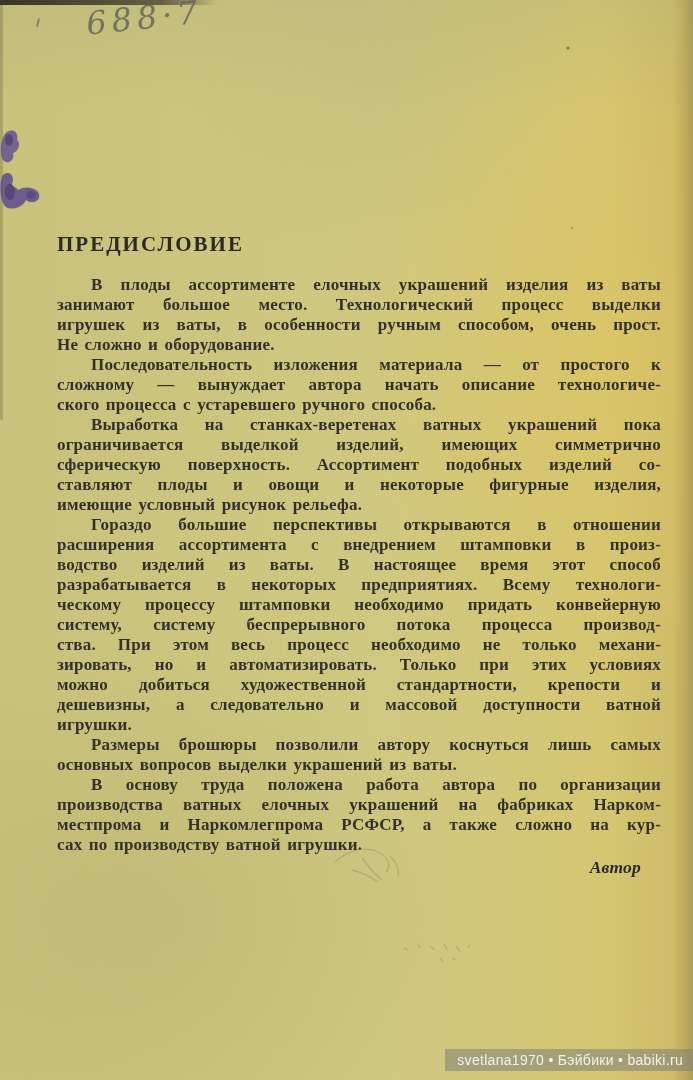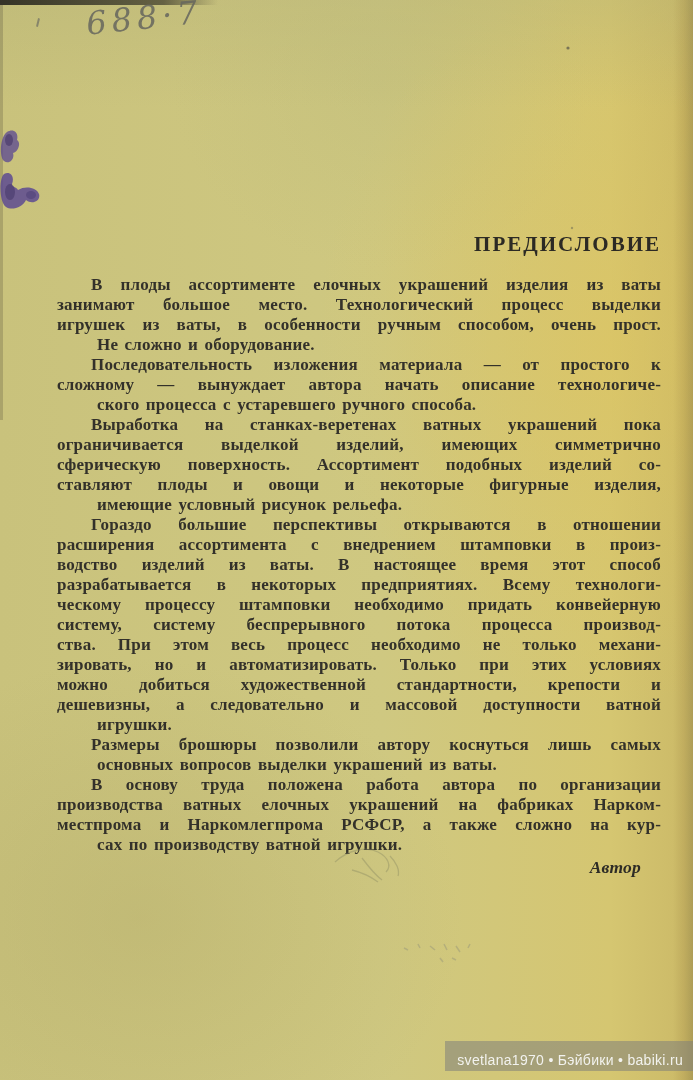--- a/index.html
+++ b/index.html
@@ -22,40 +22,40 @@
   .catalog-number{
     position:absolute;left:86px;top:-2px;width:130px;
     font-family:"DejaVu Serif", serif;font-style:italic;font-size:32px;
     color:#66665e;letter-spacing:5px;transform:rotate(-6deg);opacity:.85;
   }
   .pencil-mark{position:absolute;left:37px;top:18px;width:2px;height:9px;border-radius:2px;
     background:#6e6e64;transform:rotate(14deg);opacity:.7;}
   .ink-blob{position:absolute;left:0;top:128px;}
   .title{
     position:absolute;left:57px;top:232px;width:604px;margin:0;
-    text-align:right;font-size:21px;font-weight:bold;letter-spacing:2px;color:#2c2a24;
+    text-align:left;font-size:21px;font-weight:bold;letter-spacing:2px;color:#2c2a24;
   }
   .text-block{
     position:absolute;left:57px;top:275px;width:604px;
     font-size:17px;font-weight:bold;line-height:20px;color:#33312a;
     letter-spacing:.2px;word-spacing:2px;
   }
   .line{text-align:justify;text-align-last:justify;}
   .line.first{text-indent:34px;}
-  .line.last{text-align-last:left;margin-left:40px;}
+  .line.last{text-align-last:left;}
   .signature{
     text-align:center;text-align-last:right;font-style:italic;
     padding-right:20px;margin-top:2px;font-size:17.5px;color:#2e2c26;
   }
   .overlay{position:absolute;left:0;top:0;pointer-events:none;}
   .watermark{
     position:absolute;right:0;bottom:9px;height:22px;line-height:22px;
     background:rgba(128,128,122,.55);color:#f2f2ee;
     font-family:"Liberation Sans", sans-serif;font-size:14px;letter-spacing:.3px;
-    padding:8px 10px 0 12px;
+    padding:0 10px 0 12px;
   }
 </style>
 </head>
 <body>
 
 <div class="page">
 
   <div class="scan-edge-top"></div>
   <div class="scan-edge-left"></div>
   <div class="edge-right"></div>

